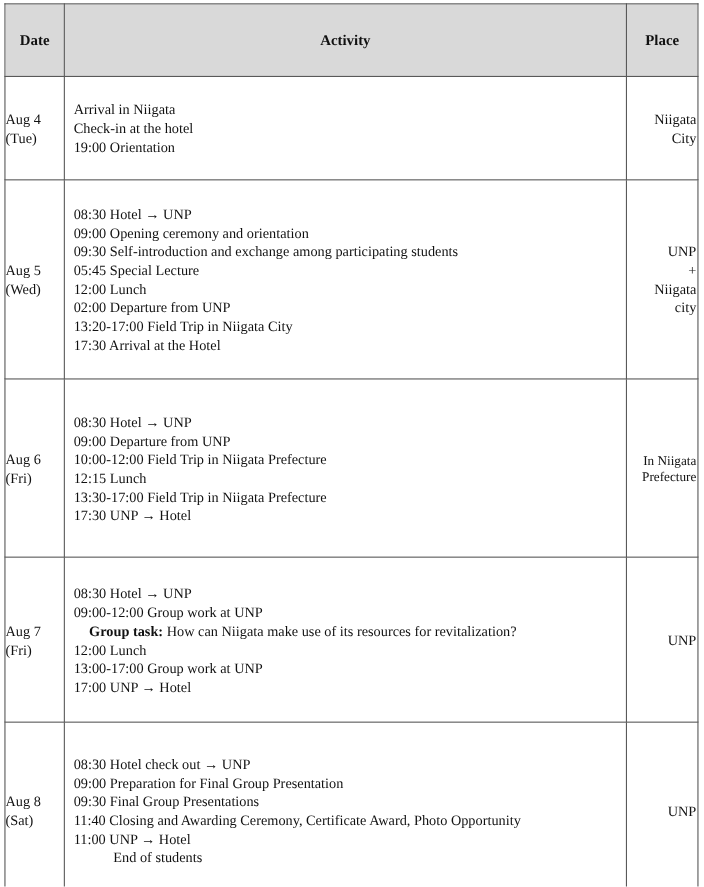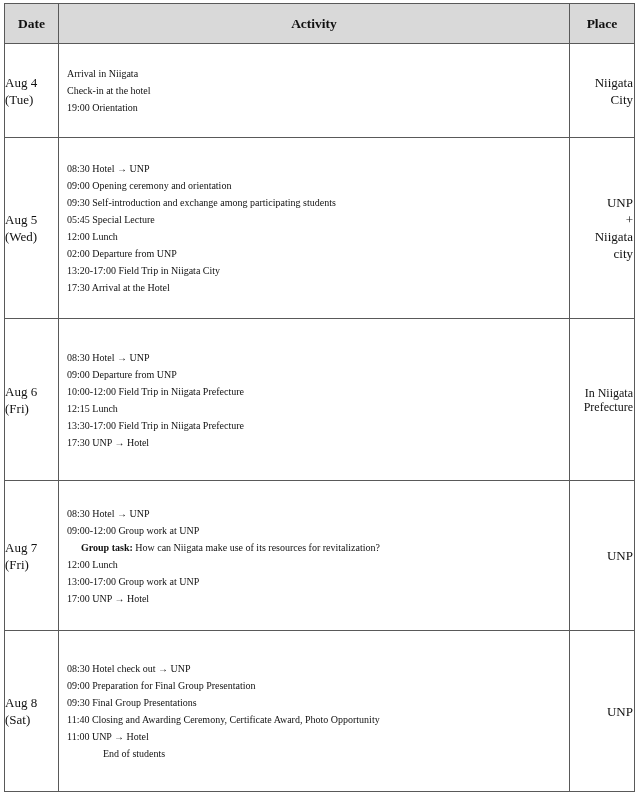--- a/index.html
+++ b/index.html
@@ -30,36 +30,36 @@
     vertical-align: middle;
   }
   td.date-cell {
     font-weight: normal;
     vertical-align: middle;
     font-size: 13px;
     line-height: 17px;
   }
   td.activity-cell {
     vertical-align: middle;
-    font-size: 10px;
+    font-size: 13px;
     line-height: 17px;
     padding: 0 6px 0 8px;
   }
   td.place-cell {
     text-align: right;
     vertical-align: middle;
     font-size: 13px;
     line-height: 17px;
     padding: 0 1px;
   }
   td.place-cell.small {
     font-size: 12px;
     line-height: 14px;
   }
-  tr.row-header { height: 40px; }
+  tr.row-header { height: 66px; }
   tr.row-aug4 { height: 94px; }
   tr.row-aug5 { height: 181px; }
   tr.row-aug6 { height: 162px; }
   tr.row-aug7 { height: 150px; }
   tr.row-aug8 { height: 161px; }
   .line { white-space: nowrap; }
   .indent-task { padding-left: 14px; }
   .indent-end { padding-left: 36px; }
   .b { font-weight: bold; }
   .i { }

